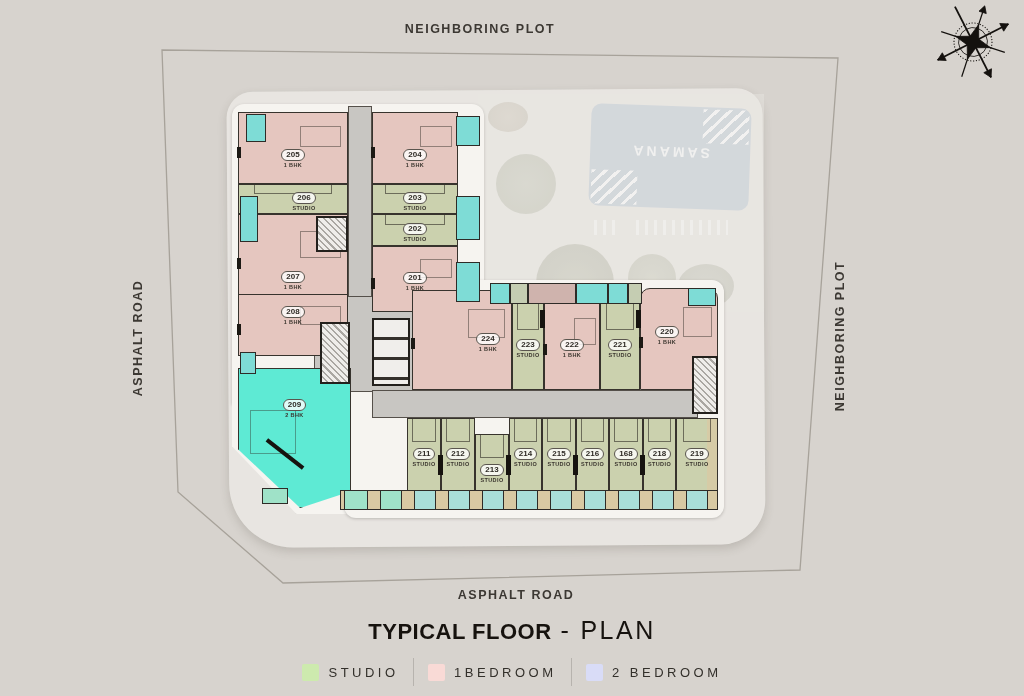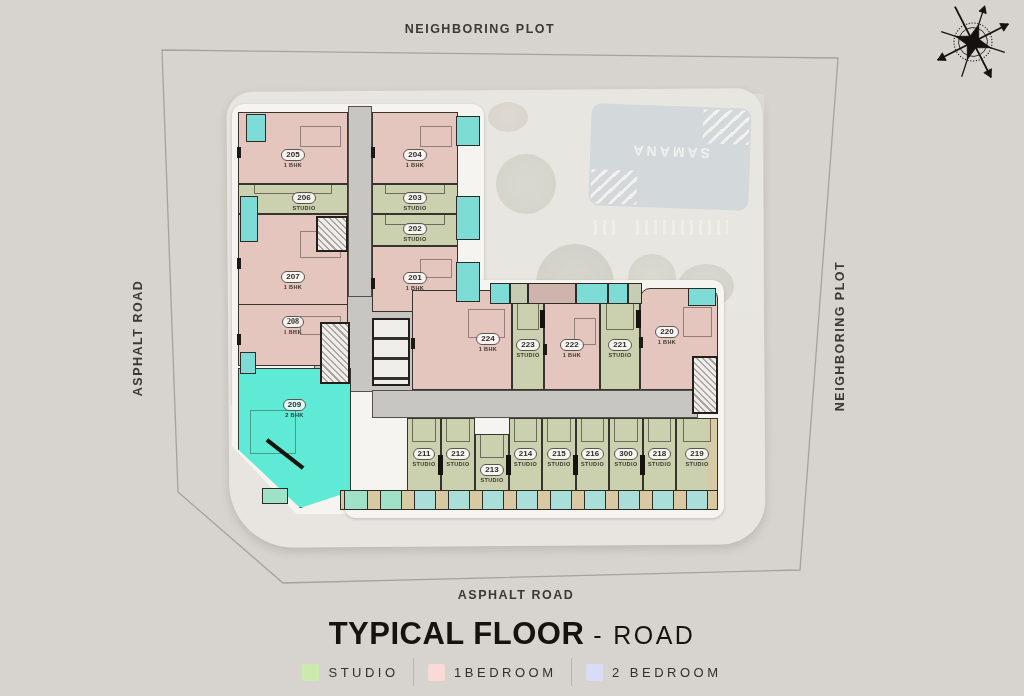--- a/index.html
+++ b/index.html
@@ -67,21 +67,21 @@
   .balc.mauve{background:#cfb3ad;}
   .wtick{position:absolute;background:#16130f;z-index:8;}
 
   
   .edge-label{position:absolute;z-index:9;font-size:12.5px;font-weight:700;
         letter-spacing:1.5px;color:#3c3833;white-space:nowrap;}
 
   
   .title-row{position:absolute;left:0;right:0;top:616px;z-index:9;display:flex;
         justify-content:center;align-items:baseline;gap:9px;color:#16120e;}
-  .title-main{font-size:31px;font-weight:900;letter-spacing:.5px;}
+  .title-main{font-size:22px;font-weight:900;letter-spacing:.5px;}
   .title-floors{font-size:25px;font-weight:400;letter-spacing:2.5px;}
   .legend-row{position:absolute;left:0;right:0;top:658px;z-index:9;display:flex;
         justify-content:center;align-items:center;gap:14px;}
   .legend-item{display:flex;align-items:center;gap:9px;}
   .swatch{width:17px;height:17px;border-radius:2px;}
   .legend-label{font-size:13px;font-weight:500;letter-spacing:3.5px;color:#33302b;}
   .legend-sep{width:1.5px;height:28px;background:#b7b3ae;}
 
   .compass{position:absolute;left:930px;top:4px;width:86px;height:76px;z-index:9;}
 </style>
@@ -125,21 +125,21 @@
 
   <div class="unit u-pink" style="left:238px;top:112px;width:110px;height:72px;">
     <span class="lbl" style="transform:translateY(8px);"><span class="unit-num">205</span><span class="unit-type">1 BHK</span></span>
     </div>
   <div class="unit u-green" style="left:238px;top:184px;width:110px;height:30px;padding-left:22px;">
     <span class="lbl"><span class="unit-num">206</span><span class="unit-type">STUDIO</span></span>
     </div>
   <div class="unit u-pink" style="left:238px;top:214px;width:110px;height:92px;">
     <span class="lbl" style="transform:translateY(18px);"><span class="unit-num">207</span><span class="unit-type">1 BHK</span></span>
     </div>
-  <div class="unit u-pink" style="left:238px;top:304px;width:110px;height:62px;font-family:Liberation Serif, serif;">
+  <div class="unit u-pink" style="left:238px;top:294px;width:110px;height:62px;">
     <span class="lbl" style="transform:translateY(-12px);"><span class="unit-num">208</span><span class="unit-type">1 BHK</span></span>
     </div>
   <div class="unit u-lav" style="left:238px;top:368px;width:113px;height:140px;clip-path:polygon(0 0,100% 0,100% 88%,55% 100%,0 58%);">
     <span class="lbl" style="transform:translateY(-32px);"><span class="unit-num">209</span><span class="unit-type">2 BHK</span></span>
     </div>
 
   <div class="unit u-pink" style="left:372px;top:112px;width:86px;height:72px;">
     <span class="lbl" style="transform:translateY(8px);"><span class="unit-num">204</span><span class="unit-type">1 BHK</span></span>
     </div>
   <div class="unit u-green" style="left:372px;top:184px;width:86px;height:30px;">
@@ -180,21 +180,21 @@
   <div class="unit u-green" style="left:509px;top:418px;width:33px;height:74px;">
     <span class="lbl"><span class="unit-num">214</span><span class="unit-type">STUDIO</span></span>
     </div>
   <div class="unit u-green" style="left:542px;top:418px;width:34px;height:74px;">
     <span class="lbl"><span class="unit-num">215</span><span class="unit-type">STUDIO</span></span>
     </div>
   <div class="unit u-green" style="left:576px;top:418px;width:33px;height:74px;">
     <span class="lbl"><span class="unit-num">216</span><span class="unit-type">STUDIO</span></span>
     </div>
   <div class="unit u-green" style="left:609px;top:418px;width:34px;height:74px;">
-    <span class="lbl"><span class="unit-num">300</span><span class="unit-type">STUDIO</span></span>
+    <span class="lbl"><span class="unit-num">168</span><span class="unit-type">STUDIO</span></span>
     </div>
   <div class="unit u-green" style="left:643px;top:418px;width:33px;height:74px;">
     <span class="lbl"><span class="unit-num">218</span><span class="unit-type">STUDIO</span></span>
     </div>
   <div class="unit u-green" style="left:676px;top:418px;width:42px;height:74px;background:linear-gradient(90deg,#cbd1ae 0 75%,#d6cba6 75% 100%);">
     <span class="lbl"><span class="unit-num">219</span><span class="unit-type">STUDIO</span></span>
     </div>
 
   <div class="balc" style="left:246px;top:114px;width:20px;height:28px;"></div>
   <div class="balc" style="left:240px;top:196px;width:18px;height:46px;"></div>
@@ -250,21 +250,21 @@
       <polygon points="87,87 76,84 84,76"></polygon>
       <polygon points="13,87 16,76 24,84"></polygon>
       <polygon points="87,13 84,24 76,16"></polygon>
       <path d="M50,26 L56,44 L74,50 L56,56 L50,74 L44,56 L26,50 L44,44 Z"></path>
     </g>
   </svg>
 
   <div class="title-row">
     <span class="title-main">TYPICAL FLOOR</span>
     <span class="title-floors">-</span>
-    <span class="title-floors">ROAD</span>
+    <span class="title-floors">PLAN</span>
   </div>
   <div class="legend-row">
     <div class="legend-item">
       <span class="swatch" style="background: rgb(205, 234, 174);"></span>
       <span class="legend-label">STUDIO</span>
     </div>
     <div class="legend-sep"></div>
     <div class="legend-item">
       <span class="swatch" style="background: rgb(249, 218, 214);"></span>
       <span class="legend-label">1BEDROOM</span>

